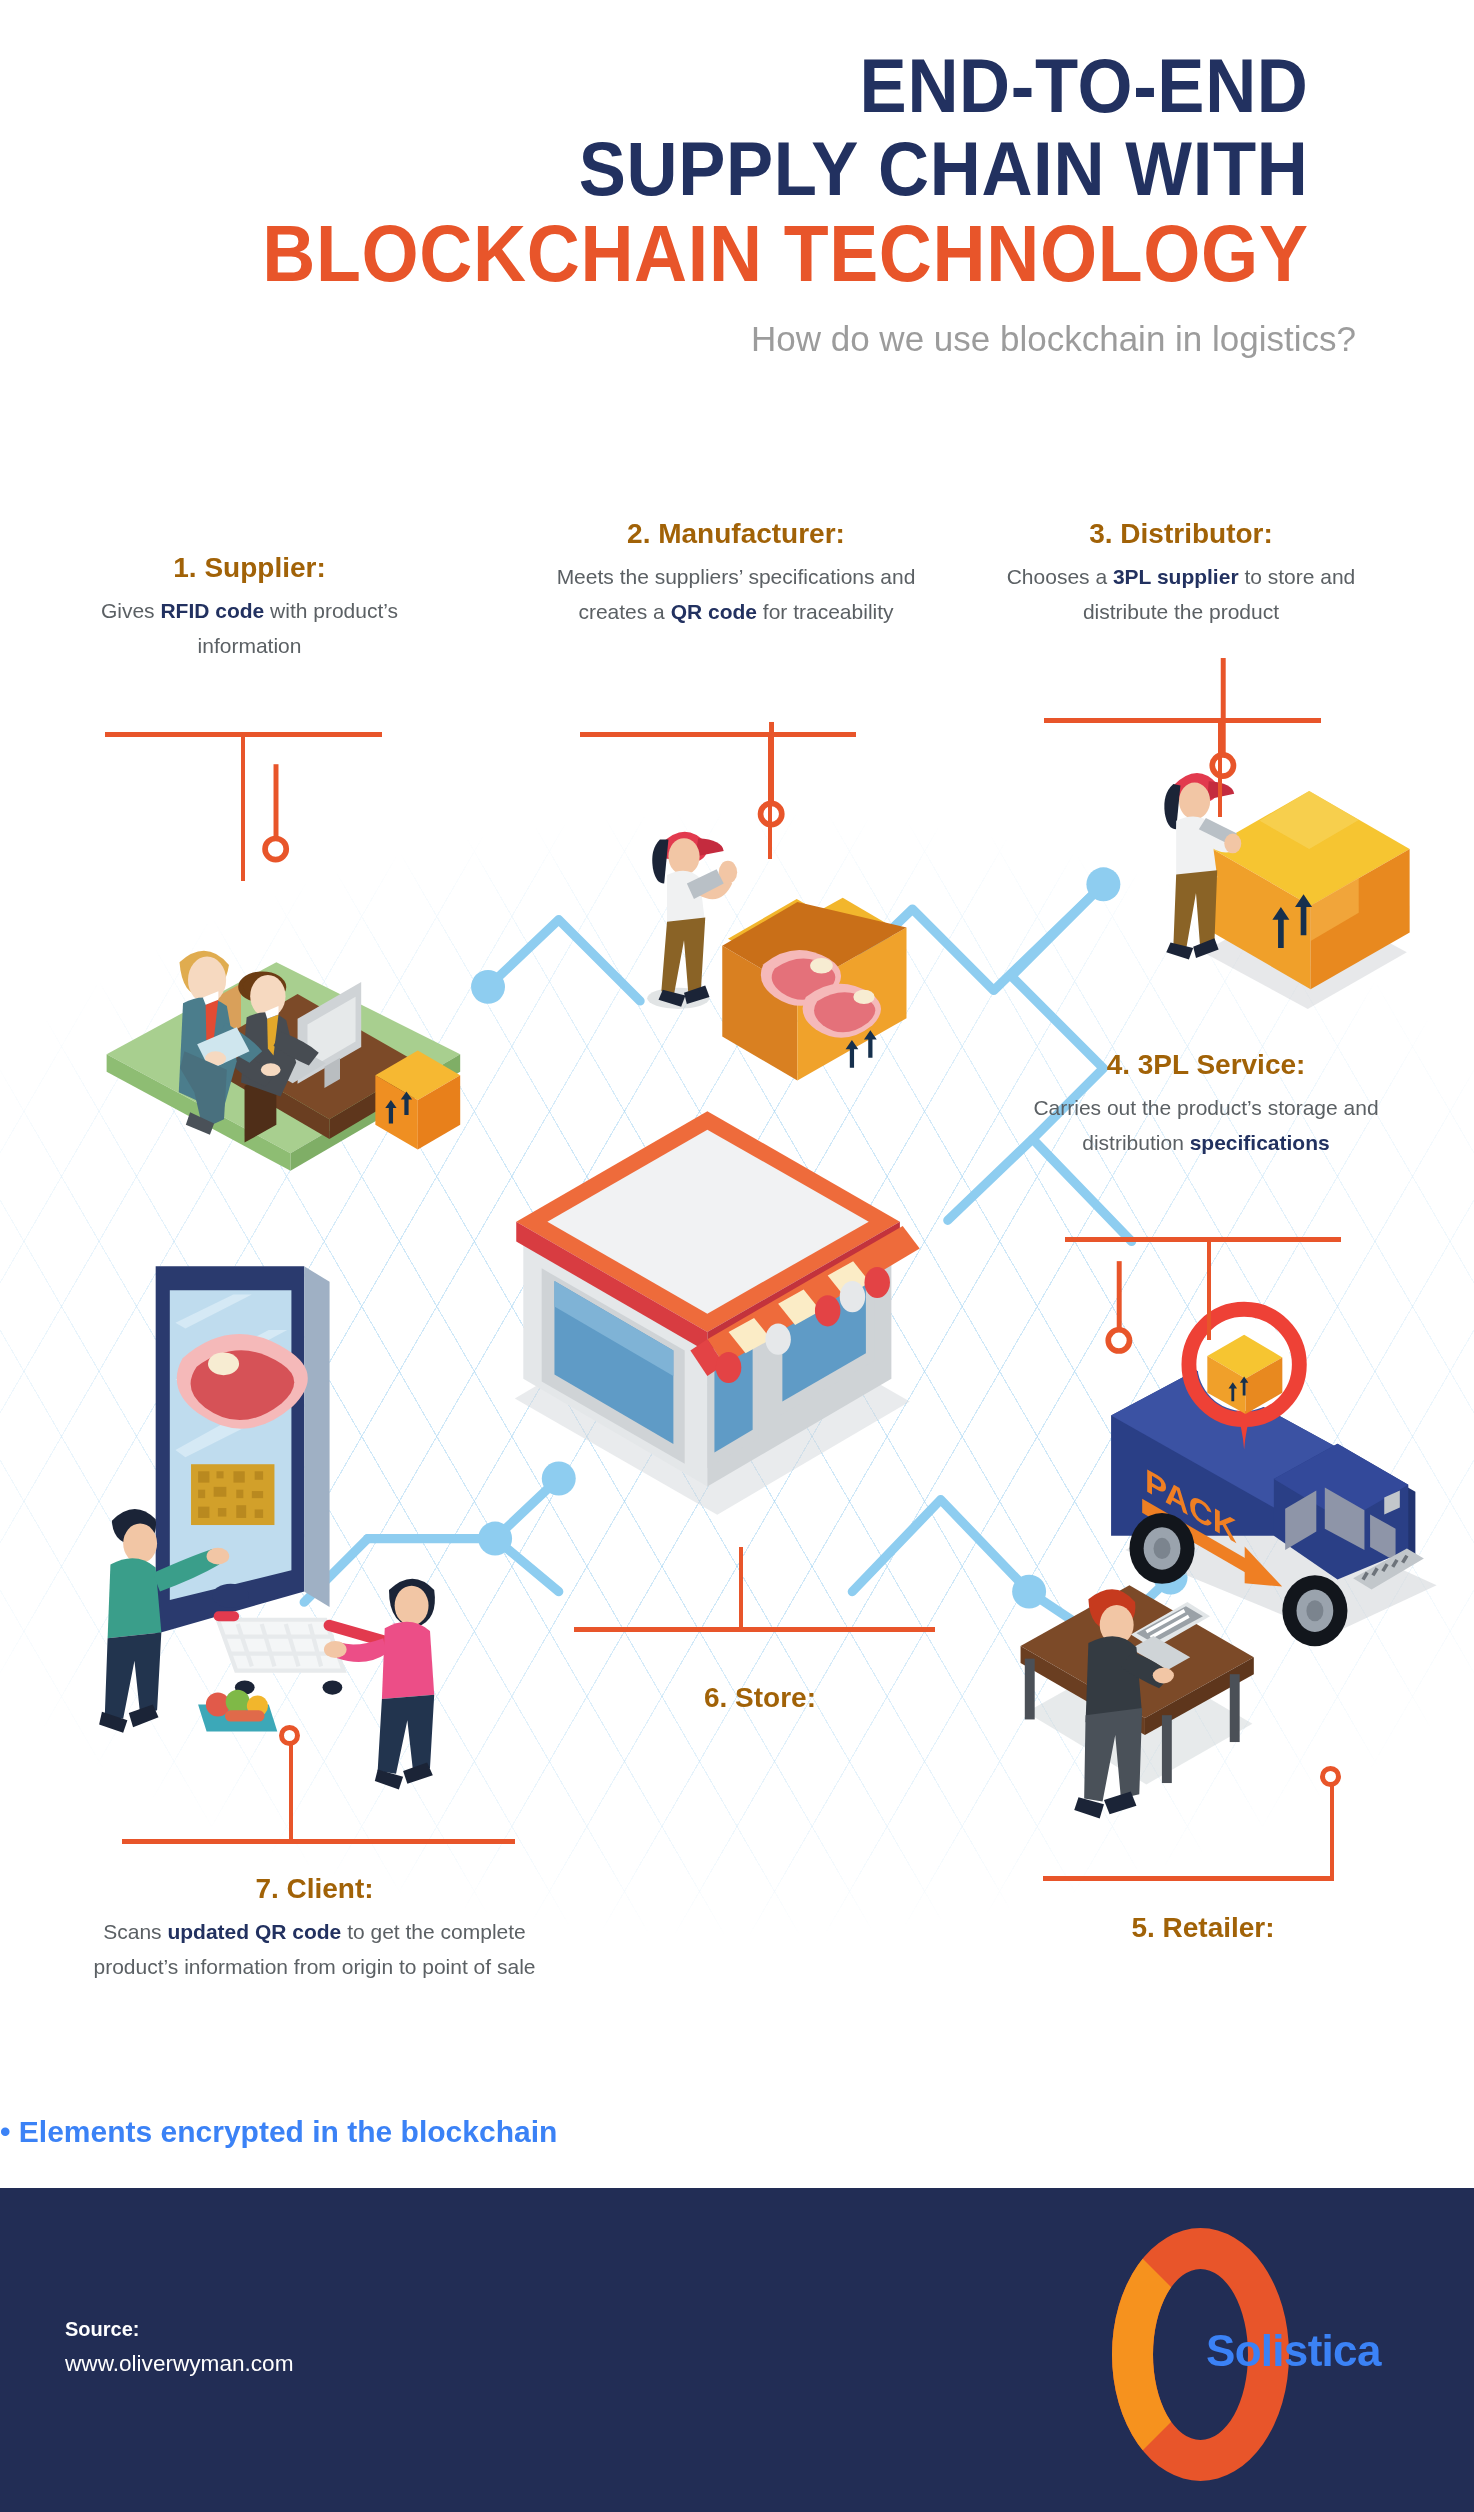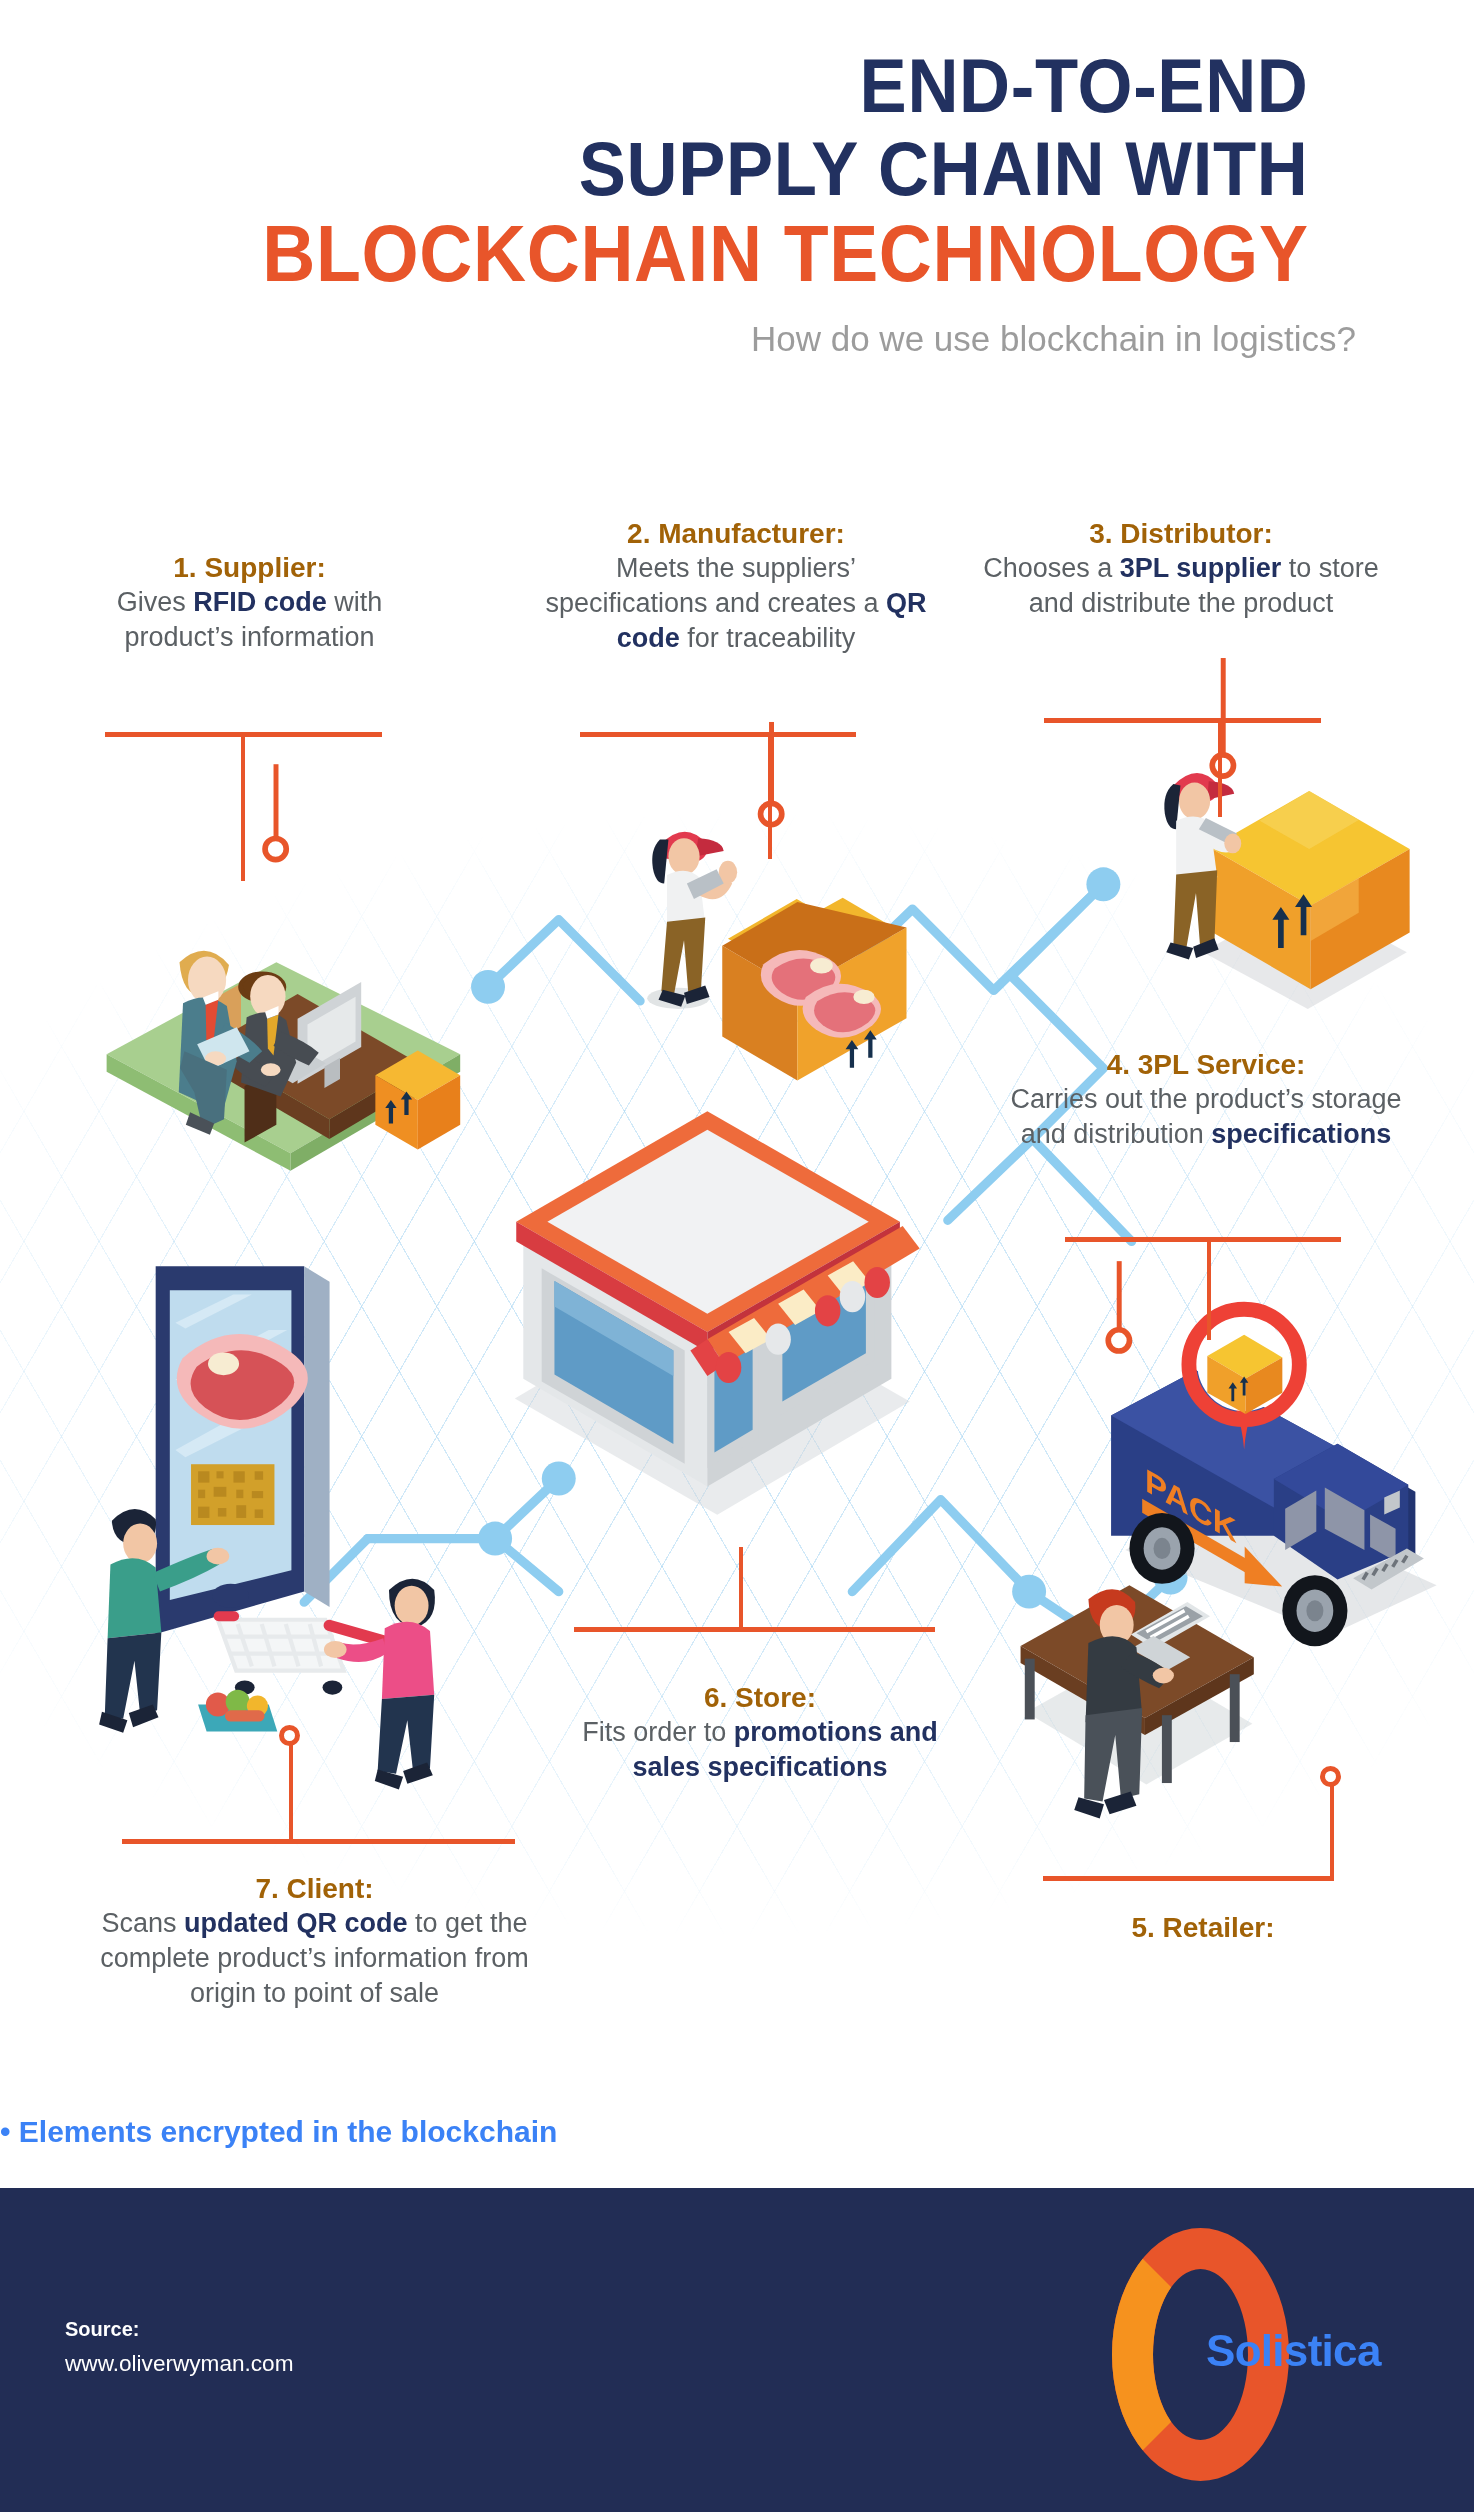--- a/index.html
+++ b/index.html
@@ -37,21 +37,21 @@
     transform:scaleX(.93);
   }
   .subtitle{
     display:block;color:#9c9c9c;font-size:35px;line-height:42px;
     margin-top:20px;font-weight:500;
   }
 
   
   .step{position:absolute;text-align:center;color:#555a5e;}
   .step .stitle{color:#a16207;font-weight:bold;font-size:28px;line-height:35px;display:block;}
-  .step .sbody{font-size:27px;line-height:35px;display:block;color:#5b6064;}
+  .step .sbody{font-size:21px;line-height:35px;display:block;color:#5b6064;margin-top:8px;}
   .step .sbody b{color:#223160;font-weight:bold;}
   .rule{position:absolute;background:#e8552a;}
   .rule.h{height:5px;}
   .rule.v{width:4.2px;}
   .dot{position:absolute;width:21px;height:21px;border:5px solid #e8552a;border-radius:50%;background:#fff;box-sizing:border-box;}
 
   
   #step1{left:83px;top:550px;width:333px;}
   #step2{left:538px;top:516px;width:396px;}
   #step3{left:983px;top:516px;width:396px;}
@@ -490,21 +490,20 @@
   <div class="rule v" style="left:1207px;top:1237px;height:103px;"></div>
 
   <div class="step" id="step5">
     <span class="stitle">5. Retailer:</span>
   </div>
   <div class="rule h" style="left:1043px;top:1876px;width:291px;"></div>
   <div class="rule v" style="left:1330px;top:1776px;height:103px;"></div>
 
   <div class="step" id="step6">
     <span class="stitle">6. Store:</span>
-    <span class="sbody"><span>Fits order to </span><b>promotions and sales specifications</b></span>
   </div>
   <div class="rule h" style="left:574px;top:1627px;width:361px;"></div>
   <div class="rule v" style="left:739px;top:1547px;height:85px;"></div>
 
   <div class="step" id="step7">
     <span class="stitle">7. Client:</span>
     <span class="sbody"><span>Scans </span><b>updated QR code</b><span> to get the complete product’s information from origin to point of sale</span></span>
   </div>
   <div class="rule h" style="left:122px;top:1839px;width:393px;"></div>
   <div class="rule v" style="left:289px;top:1735px;height:108px;"></div>

